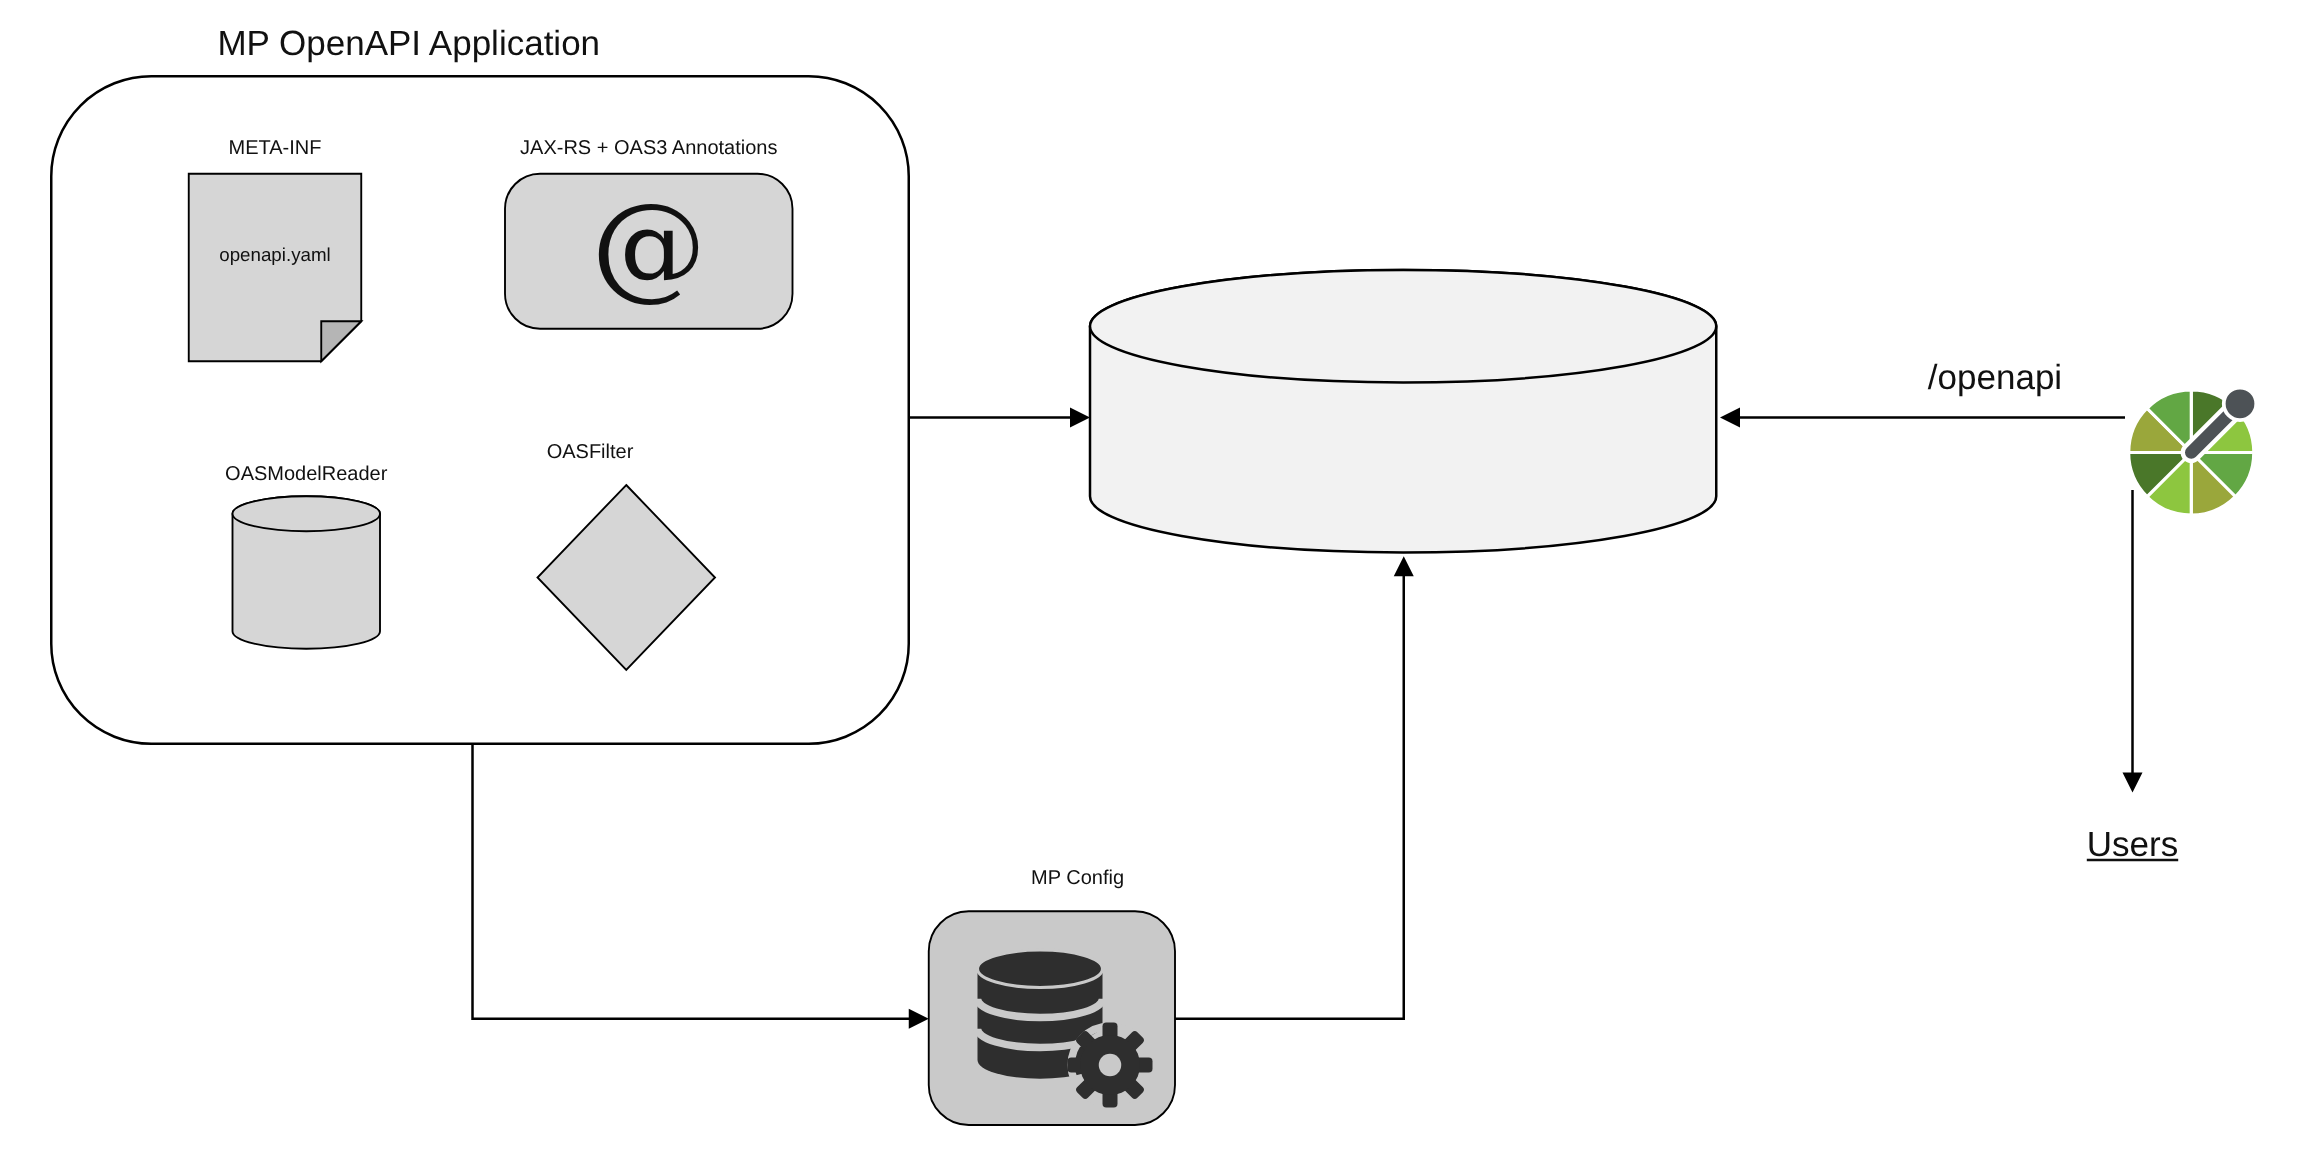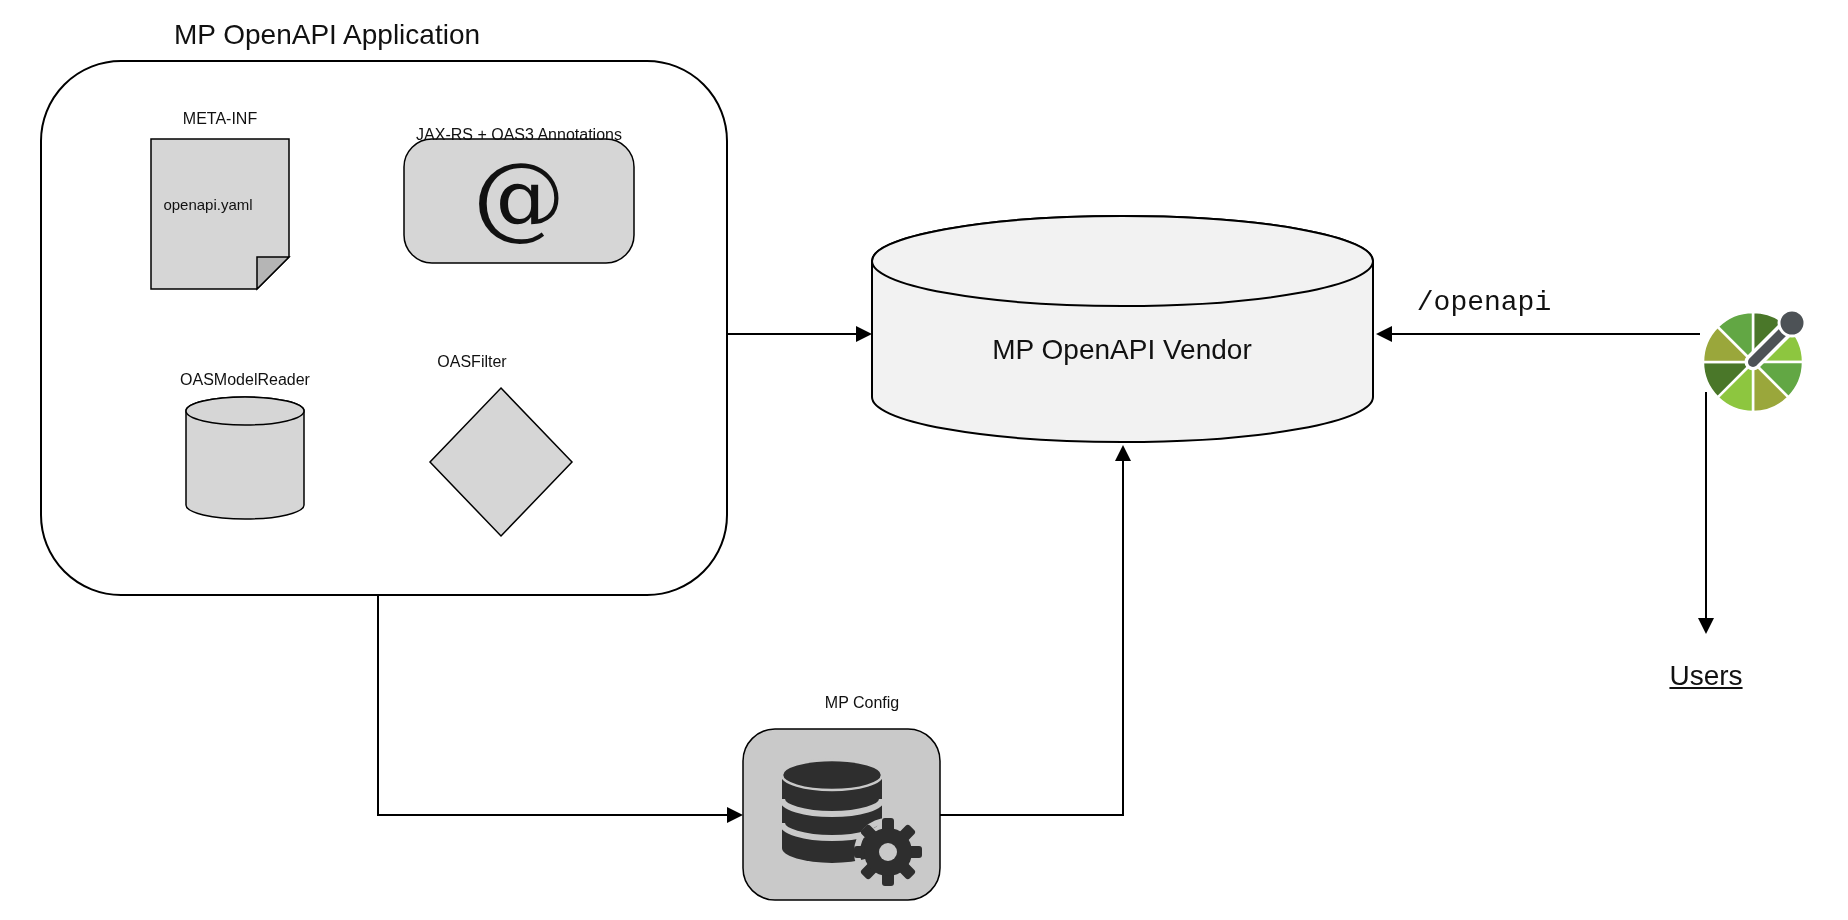--- a/index.html
+++ b/index.html
@@ -152,31 +152,30 @@
       <line x1="1753" y1="362" x2="1787" y2="328" stroke="#ffffff" stroke-width="17" stroke-linecap="round"></line>
       <line x1="1753" y1="362" x2="1787" y2="328" stroke="#4d5256" stroke-width="10" stroke-linecap="round"></line>
       <circle cx="1792" cy="323" r="13" fill="#4d5256" stroke="#ffffff" stroke-width="3"></circle>
     </g>
   </svg>
 
   <div class="label fs28" style="left:327px; top:35px;">MP OpenAPI Application</div>
 
   <div class="label fs18" style="left:220px; top:119px;">META-INF</div>
 
-  <div class="label fs15" style="left:208px; top:204px;">openapi.yaml</div>
+  <div class="label fs15" style="left:220px; top:204px;">openapi.yaml</div>
 
-  <div class="label fs18" style="left:519px; top:119px;margin-top:16px;">JAX-RS + OAS3 Annotations</div>
+  <div class="label fs18" style="left:519px; top:119px;">JAX-RS + OAS3 Annotations</div>
 
   <div class="label at" style="left:519px; top:201px;">@</div>
 
   <div class="label fs18" style="left:245px; top:380px;">OASModelReader</div>
 
   <div class="label fs18" style="left:472px; top:362px;">OASFilter</div>
 
-  <div class="label fs28" style="left:1122px; top:350px;">MP OpenAPI Vendor</div>
 
-  <div class="label fs28" style="left:1484px; top:302px;font-family:Liberation Mono, monospace;">/openapi</div>
+  <div class="label fs28" style="left:1596px; top:302px;">/openapi</div>
 
   <div class="label fs28" style="left:1706px; top:676px;text-decoration:underline;">Users</div>
 
   <div class="label fs18" style="left:862px; top:703px;">MP Config</div>
 
 </div>
 
 </body></html>

